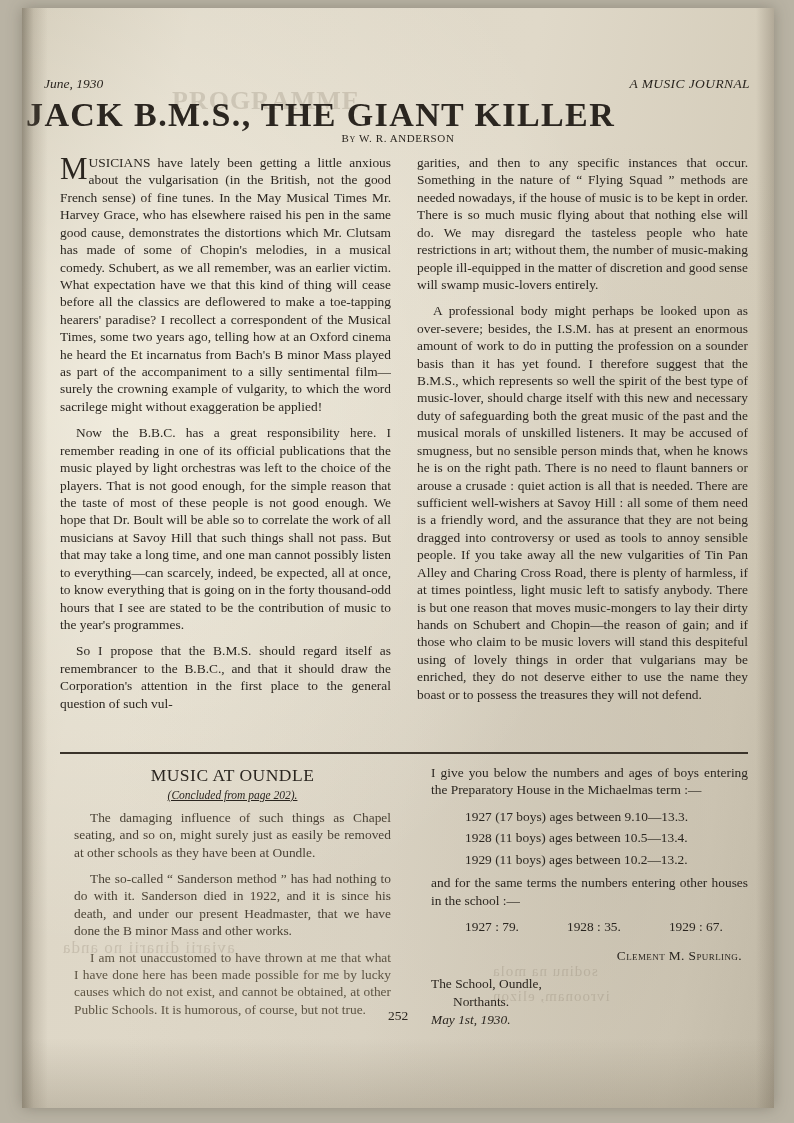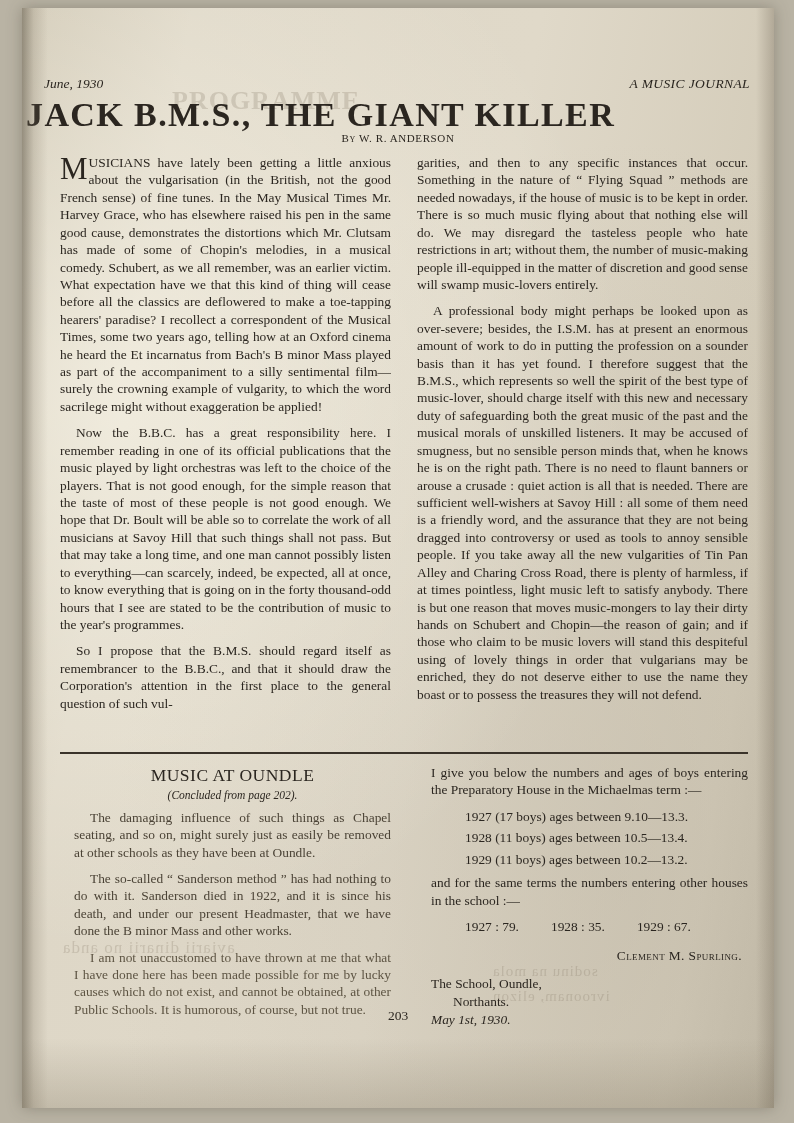--- a/index.html
+++ b/index.html
@@ -165,38 +165,39 @@
     font-size: 17.5px;
     letter-spacing: 0.5px;
     font-variant: small-caps;
     font-weight: normal;
   }
   .contd {
     text-align: center;
     font-size: 11.5px;
     font-style: italic;
     margin: 1px 0 6px 0;
+    text-decoration: underline;
   }
   .faded { color: #4b4336; }
   .faded-more { color: #5d5443; }
 
   .agelist {
     margin: 6px 0 6px 0;
   }
   .agelist div {
     margin: 0 0 4px 0;
     padding-left: 34px;
     font-size: 13.4px;
   }
   .numbers {
     padding-left: 34px;
     font-size: 13.4px;
     margin-top: 4px;
     display: flex;
-    gap: 32px;
+    gap: 48px;
   }
   .signature {
     text-align: right;
     font-variant: small-caps;
     font-size: 13.4px;
     margin-top: 12px;
     letter-spacing: 0.4px;
     padding-right: 6px;
   }
   .addr {
@@ -269,19 +270,19 @@
         </div>
         <div class="signature">Clement M. Spurling.</div>
         <div class="addr">
           <div>The School, Oundle,</div>
           <div class="ind">Northants.</div>
           <div class="date">May 1st, 1930.</div>
         </div>
       </div>
     </div>
 
-    <div class="folio">203</div>
+    <div class="folio">252</div>
   </div>
 
   <div class="binding"></div>
   <div class="rightedge"></div>
   <div class="bottomedge"></div>
 </div>
 
 </body></html>

